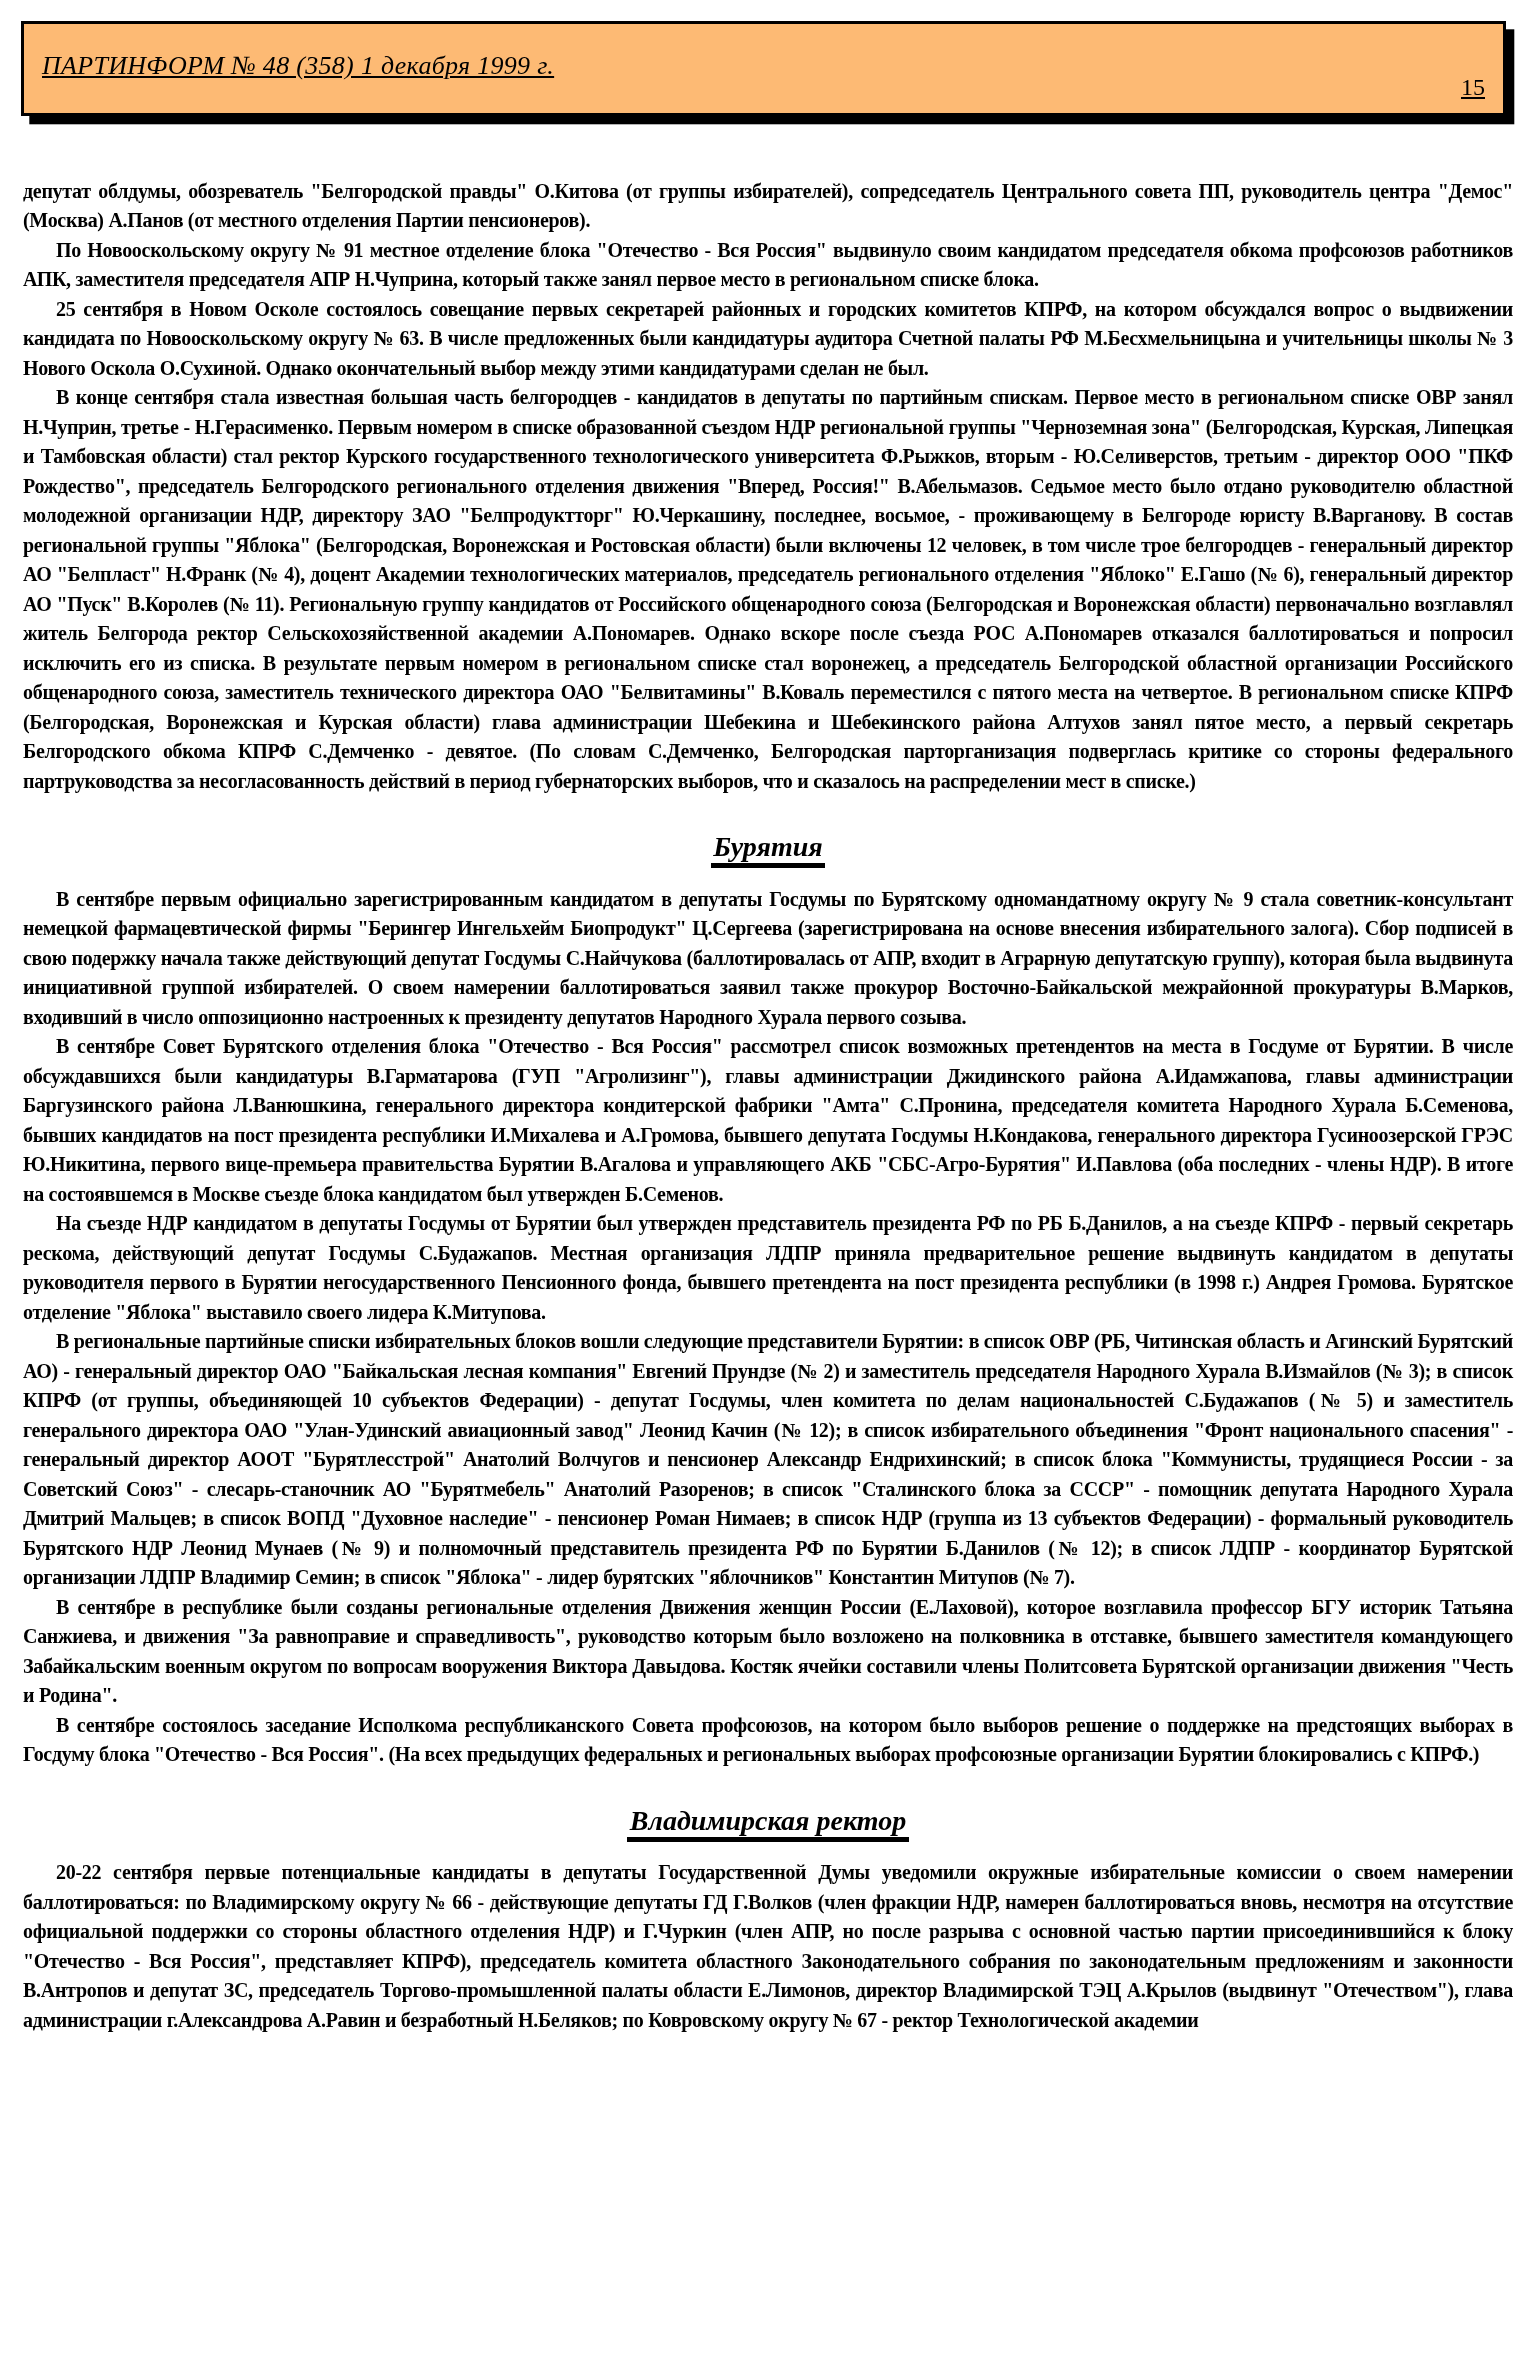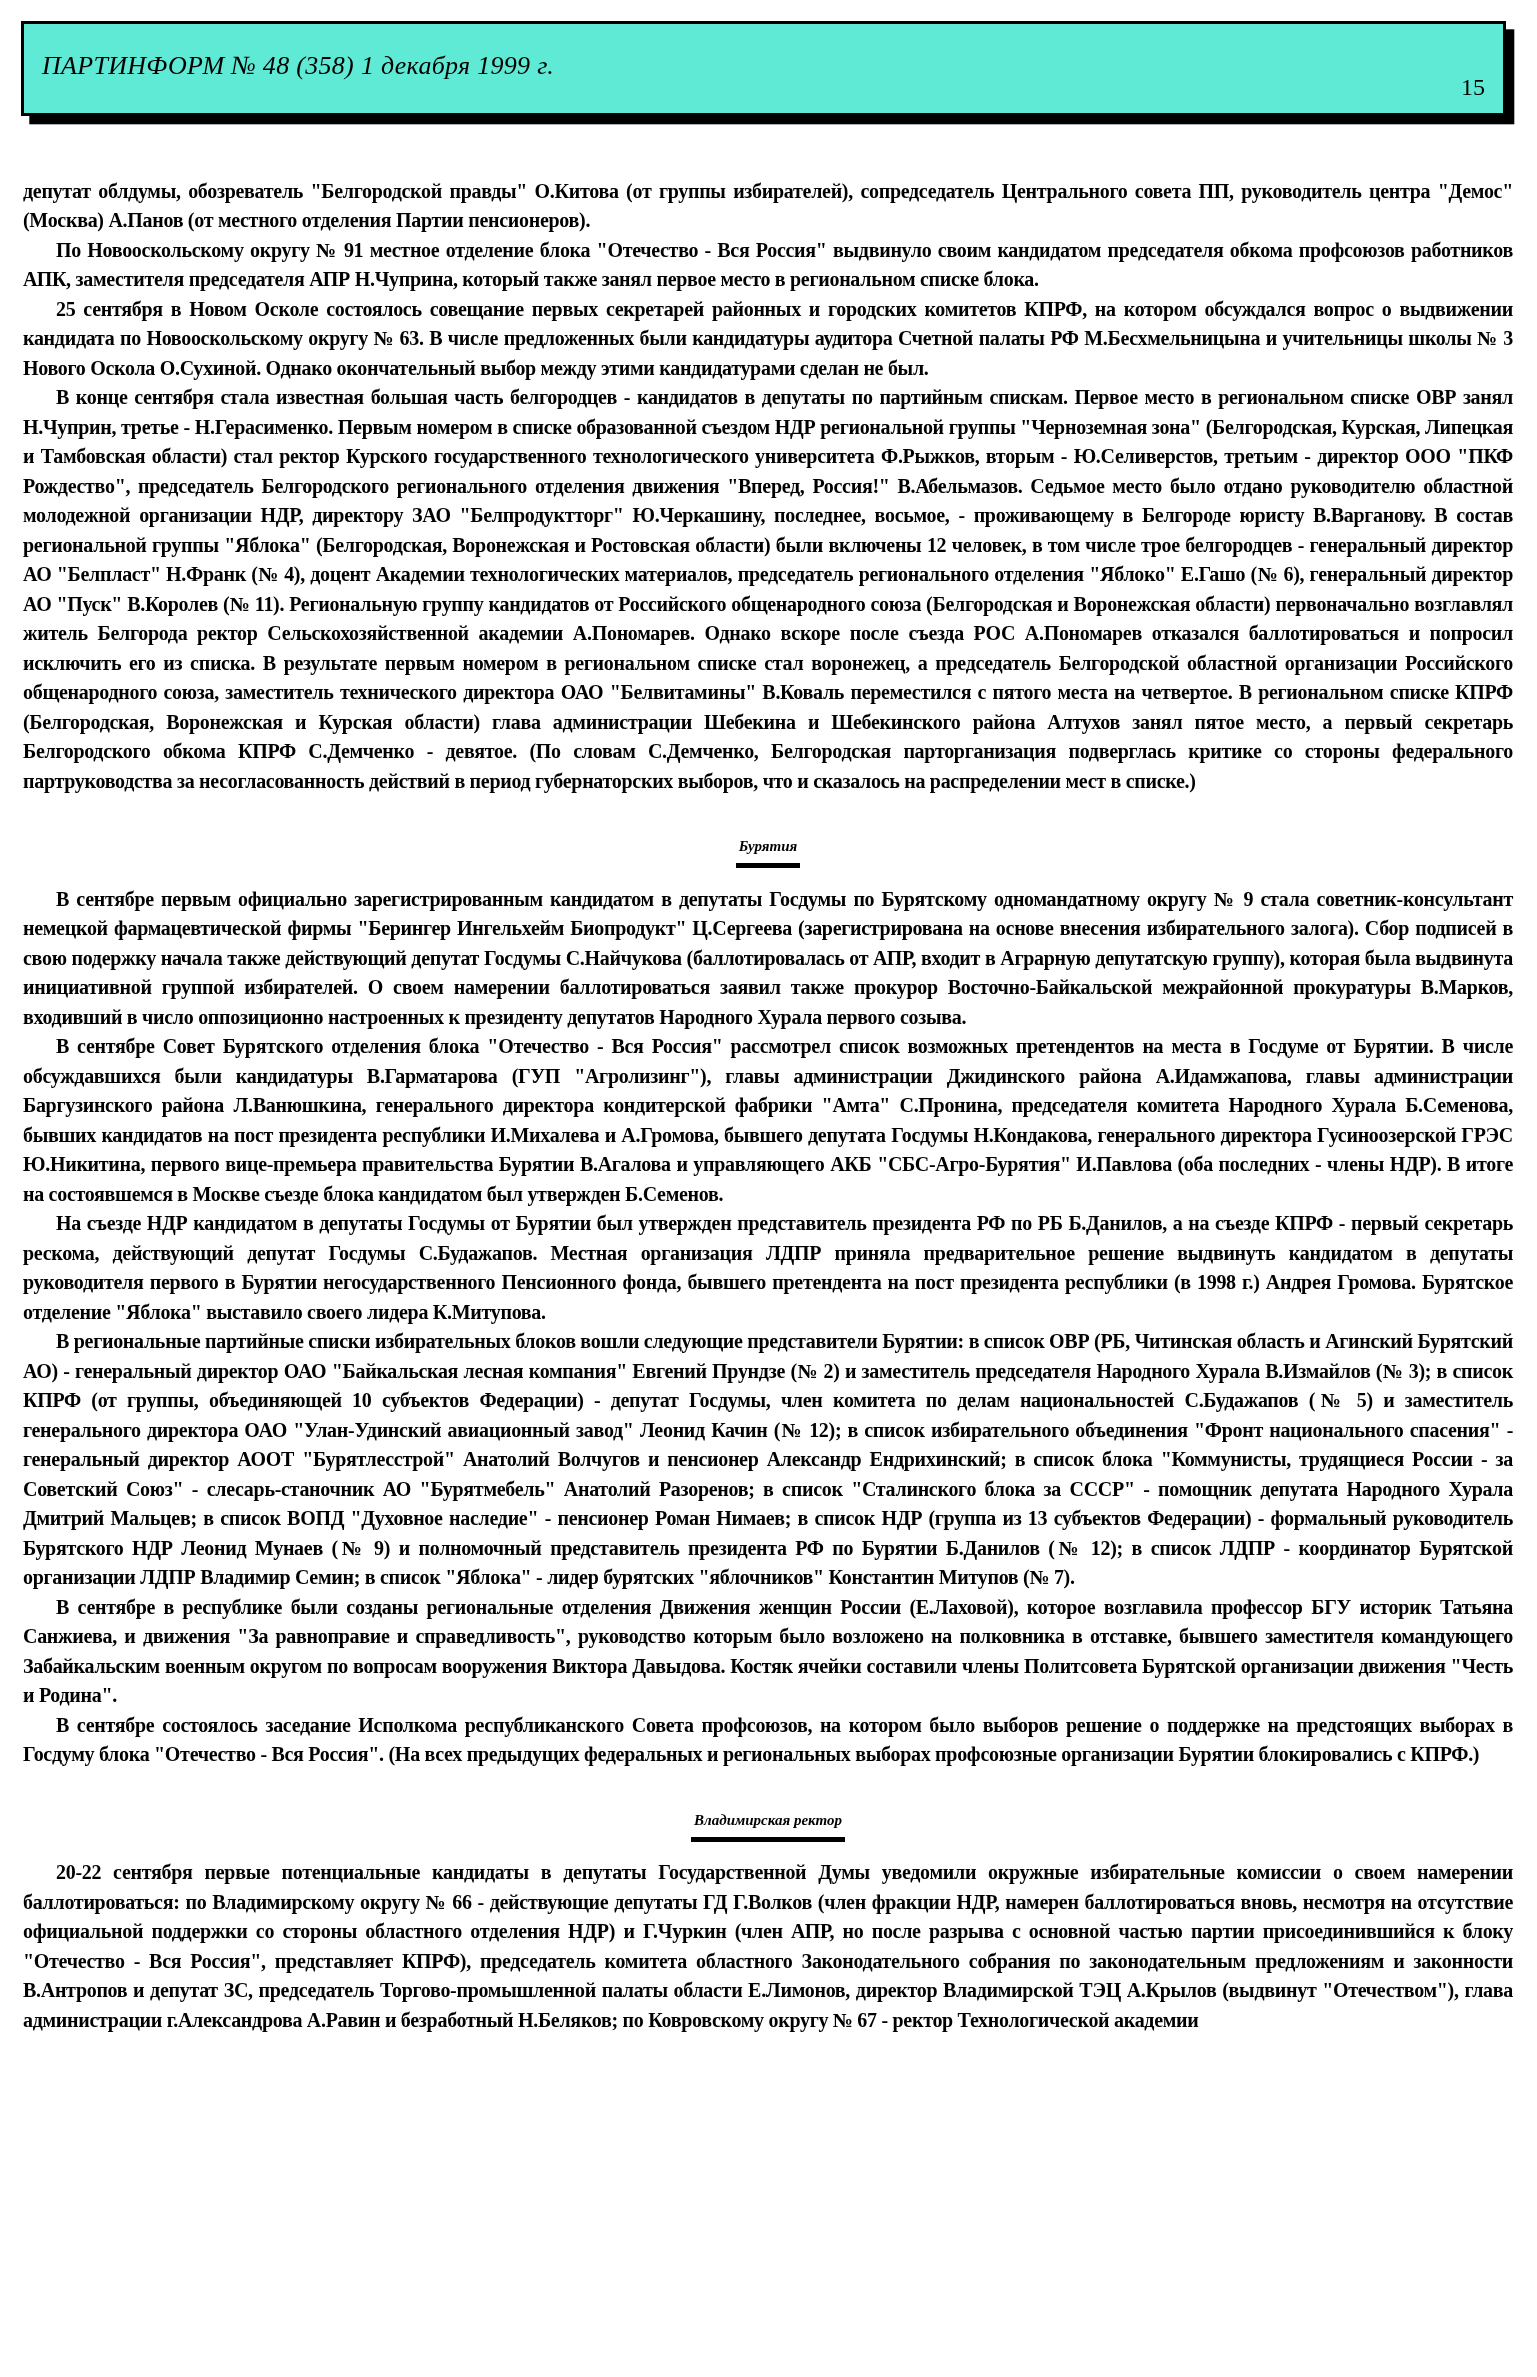--- a/index.html
+++ b/index.html
@@ -14,21 +14,22 @@
     font-family: "Liberation Serif", "DejaVu Serif", serif;
   }
   .header-box {
     display: flex;
     justify-content: space-between;
     align-items: center;
     margin: 21px 31px 0 21px;
     border: 3.2px solid #000;
     box-shadow: 8.3px 8.3px 0 0 #000;
     padding: 6.4px 18px 11.5px 18px;
-    background: #5eead4;
+    background: #fdba74;
+    text-decoration: underline;
   }
   .header-title {
     font-style: italic;
     font-size: 26px;
     letter-spacing: 0.3px;
     white-space: nowrap;
   }
   .header-page-number {
     font-size: 24px;
     font-style: normal;
@@ -46,21 +47,21 @@
     letter-spacing: -0.3px;
   }
   .para.indent { text-indent: 33px; }
   .section-heading-wrap {
     text-align: center;
     margin: 36px 0 16.7px 0;
     line-height: 29.5px;
   }
   .section-heading {
     display: inline-block;
-    font-size: 15px;
+    font-size: 28px;
     font-weight: bold;
     font-style: italic;
     border-bottom: 5.1px solid #000;
     padding: 0 2.6px 1.3px 2.6px;
   }
 </style>
 </head>
 <body>
 
 <div class="page">

